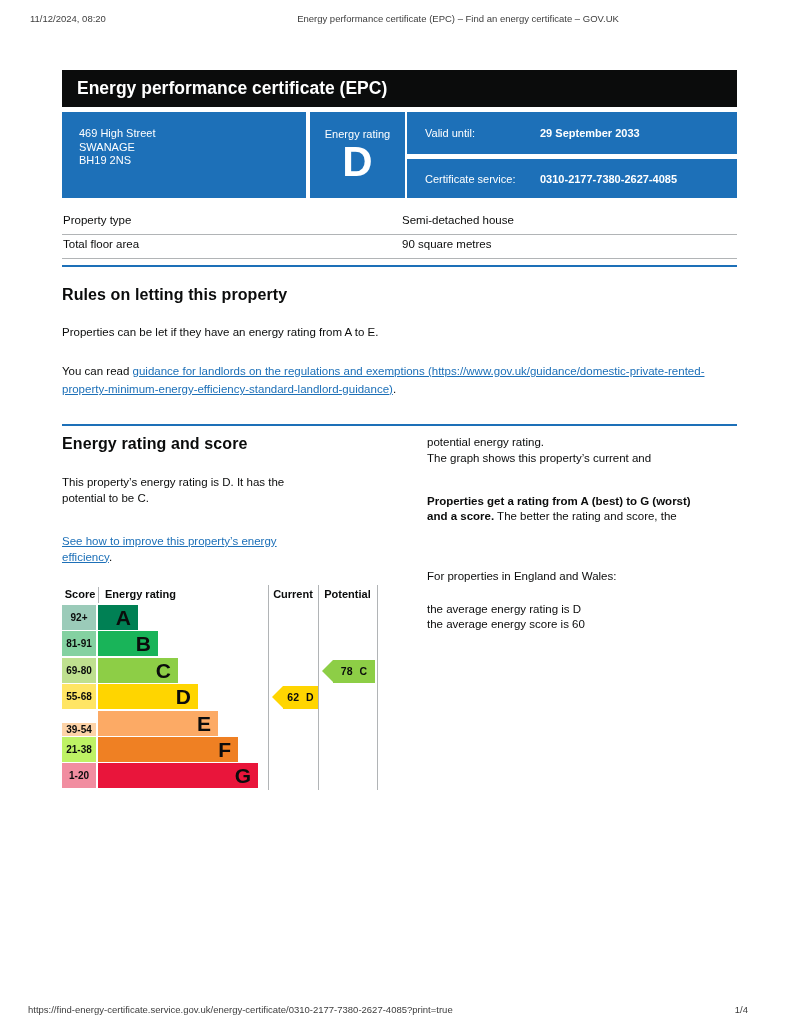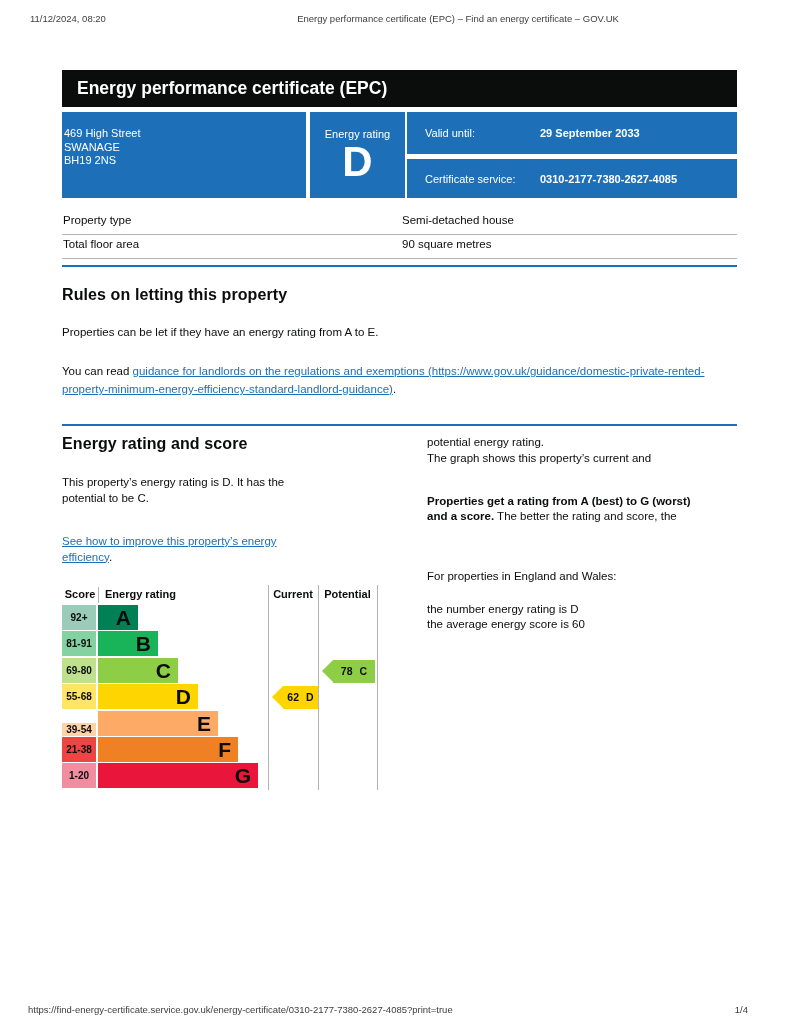--- a/index.html
+++ b/index.html
@@ -8,21 +8,21 @@
   .abs{position:absolute;}
   
   .meta{font-size:9.5px;color:#3d3d3d;white-space:nowrap;}
   .meta-title{left:158px;width:600px;text-align:center;top:13px;}
   
   .banner{left:62px;top:70px;width:675px;height:37px;background:#0b0c0c;color:#ffffff;
           display:flex;align-items:center;box-sizing:border-box;padding-left:15px;
           font-size:17.5px;font-weight:bold;}
   
   .bluebox{background:#1d70b8;color:#ffffff;box-sizing:border-box;}
-  .addr-box{left:0;top:0;width:244px;height:86px;padding:15px 0 0 2px;font-size:11px;line-height:13.5px;}
+  .addr-box{left:0;top:0;width:244px;height:86px;padding:15px 0 0 17px;font-size:11px;line-height:13.5px;}
   .energy-box{left:248px;top:0;width:95px;height:86px;text-align:center;}
   .energy-label{margin-top:16px;font-size:11px;}
   .energy-letter{font-size:42px;font-weight:bold;line-height:42px;margin-top:1px;}
   .valid-box{left:345px;top:0;width:330px;height:42px;}
   .cert-box{left:345px;top:47px;width:330px;height:39px;}
   .kv-label{position:absolute;left:18px;top:50%;transform:translateY(-50%);font-size:11px;}
   .kv-value{position:absolute;left:133px;top:50%;transform:translateY(-50%);font-size:11px;font-weight:bold;}
   
   .detail-row{left:62px;width:675px;height:24px;border-bottom:1px solid #b1b4b6;font-size:11.5px;}
   .detail-label{position:absolute;left:1px;top:4px;}
@@ -111,21 +111,21 @@
   <div class="abs body-text" style="left:427px;top:435px;width:315px;">
     <div class="nowrap-line">potential energy rating.</div>
     <div class="nowrap-line">The graph shows this property’s current and</div>
   </div>
   <div class="abs body-text" style="left:427px;top:494px;width:320px;line-height:14.8px;">
     <div class="nowrap-line"><b>Properties get a rating from A (best) to G (worst)</b></div>
     <div class="nowrap-line"><b>and a score.</b><span> The better the rating and score, the</span></div>
   </div>
   <div class="abs body-text" style="left:427px;top:569px;width:315px;">For properties in England and Wales:</div>
   <div class="abs body-text" style="left:427px;top:602px;width:315px;line-height:14.8px;">
-    <div class="nowrap-line">the number energy rating is D</div>
+    <div class="nowrap-line">the average energy rating is D</div>
     <div class="nowrap-line">the average energy score is 60</div>
   </div>
 
   <div class="abs chart" id="epc-chart">
     <span class="chart-head" id="head-score" style="left:0;width:36px;text-align:center;">Score</span>
     <span class="chart-head" style="left:43px;">Energy rating</span>
     <span class="chart-head" style="left:206px;width:50px;text-align:center;">Current</span>
     <span class="chart-head" style="left:256px;width:59px;text-align:center;">Potential</span>
     <div class="vline" style="left:36px;top:2px;height:16px;"></div>
     <div class="vline" style="left:206px;top:0;height:205px;"></div>
@@ -146,21 +146,21 @@
         </div>
         <div class="band-row">
           <div class="score-cell" style="background: rgb(255, 229, 100);">55-68</div>
           <div class="band-bar" style="background: rgb(255, 213, 0); width: 100px;">D</div>
         </div>
         <div class="band-row">
           <div class="score-cell" style="background: rgb(253, 211, 167); margin-top: 12px;">39-54</div>
           <div class="band-bar" style="background: rgb(252, 170, 101); width: 120px;">E</div>
         </div>
         <div class="band-row">
-          <div class="score-cell" style="background: #ef4444;">21-38</div>
+          <div class="score-cell" style="background: #bef264;">21-38</div>
           <div class="band-bar" style="background: rgb(239, 128, 35); width: 140px;">F</div>
         </div>
         <div class="band-row">
           <div class="score-cell" style="background: rgb(241, 141, 160);">1-20</div>
           <div class="band-bar" style="background: rgb(233, 21, 59); width: 160px;">G</div>
         </div>
       </div>
     <div class="chart-arrow" id="current-arrow" style="left: 210px; width: 46px; top: 100.9px;">
       <span class="arrow-tip" id="current-tip" style="border-right: 11px solid rgb(255, 213, 0);"></span>
       <span class="arrow-body" id="current-body" style="background: rgb(255, 213, 0);">

